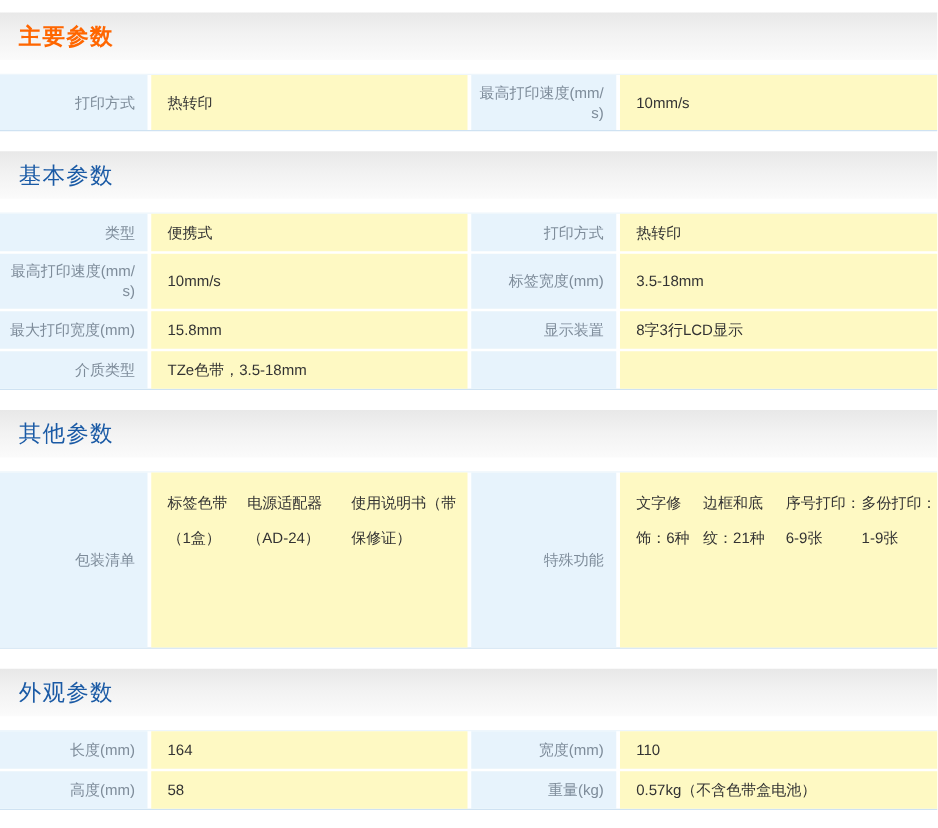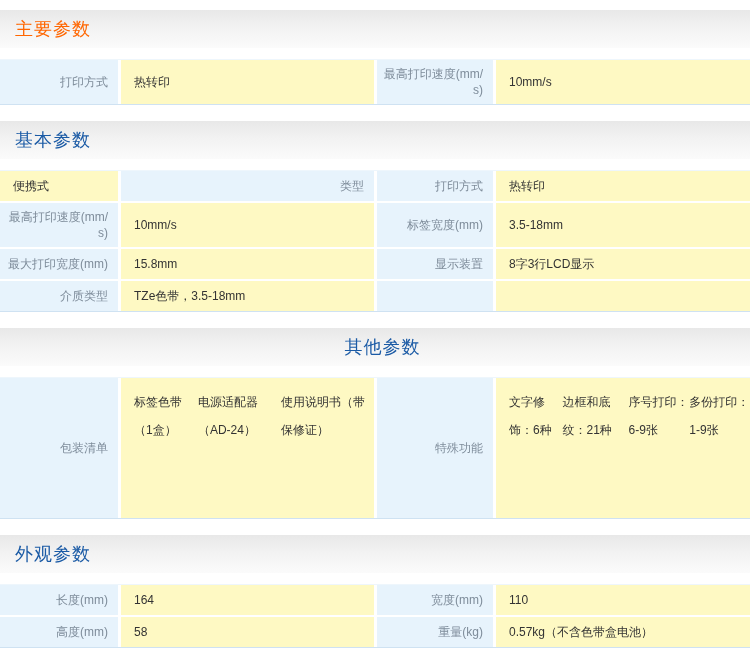--- a/index.html
+++ b/index.html
@@ -74,37 +74,37 @@
   }
   .row.tall .cell { min-height: 44px; }
   .row.xtall .cell { min-height: 140px; }
 </style>
 </head>
 <body>
 
 <div class="page">
 
   <div class="section">
-    <div class="section-header" style="color: rgb(255, 102, 0);">主要参数</div>
+    <div class="section-header" style="color: rgb(255, 102, 0); font-weight: bold;">主要参数</div>
     <div class="spec-table">
       <div class="row tall">
         <div class="cell label">打印方式</div>
         <div class="cell value">热转印</div>
         <div class="cell label">最高打印速度(mm/s)</div>
         <div class="cell value">10mm/s</div>
       </div>
     </div>
   </div>
 
   <div class="section">
     <div class="section-header" style="color: rgb(26, 90, 165);">基本参数</div>
     <div class="spec-table">
       <div class="row">
+        <div class="cell label">类型</div>
         <div class="cell value">便携式</div>
-        <div class="cell label">类型</div>
         <div class="cell label">打印方式</div>
         <div class="cell value">热转印</div>
       </div>
       <div class="row">
         <div class="cell label">最高打印速度(mm/s)</div>
         <div class="cell value">10mm/s</div>
         <div class="cell label">标签宽度(mm)</div>
         <div class="cell value">3.5-18mm</div>
       </div>
       <div class="row">
@@ -116,21 +116,21 @@
       <div class="row">
         <div class="cell label">介质类型</div>
         <div class="cell value">TZe色带，3.5-18mm</div>
         <div class="cell label"></div>
         <div class="cell value"></div>
       </div>
     </div>
   </div>
 
   <div class="section">
-    <div class="section-header" style="color: rgb(26, 90, 165); text-align: center;">其他参数</div>
+    <div class="section-header" style="color: rgb(26, 90, 165);">其他参数</div>
     <div class="spec-table">
       <div class="row xtall">
         <div class="cell label">包装清单</div>
         <div class="cell value multiline">
           <div class="line">标签色带（1盒）</div>
           <div class="line">电源适配器（AD-24）</div>
           <div class="line">使用说明书（带保修证）</div>
         </div>
         <div class="cell label">特殊功能</div>
         <div class="cell value multiline">

